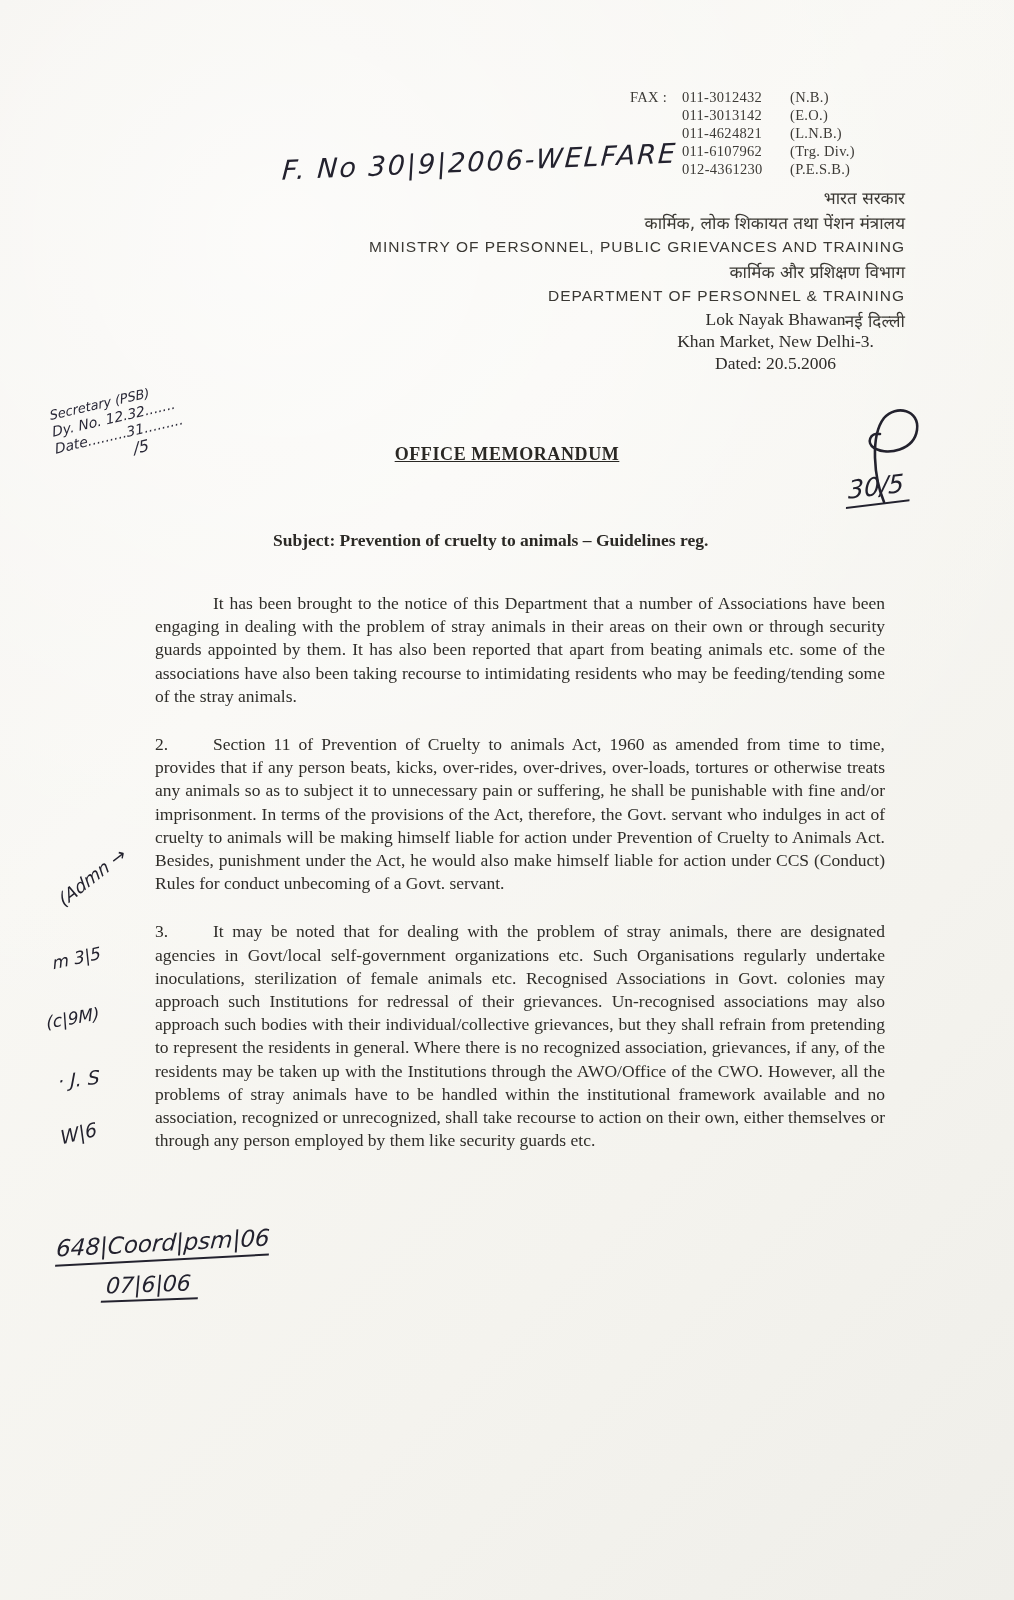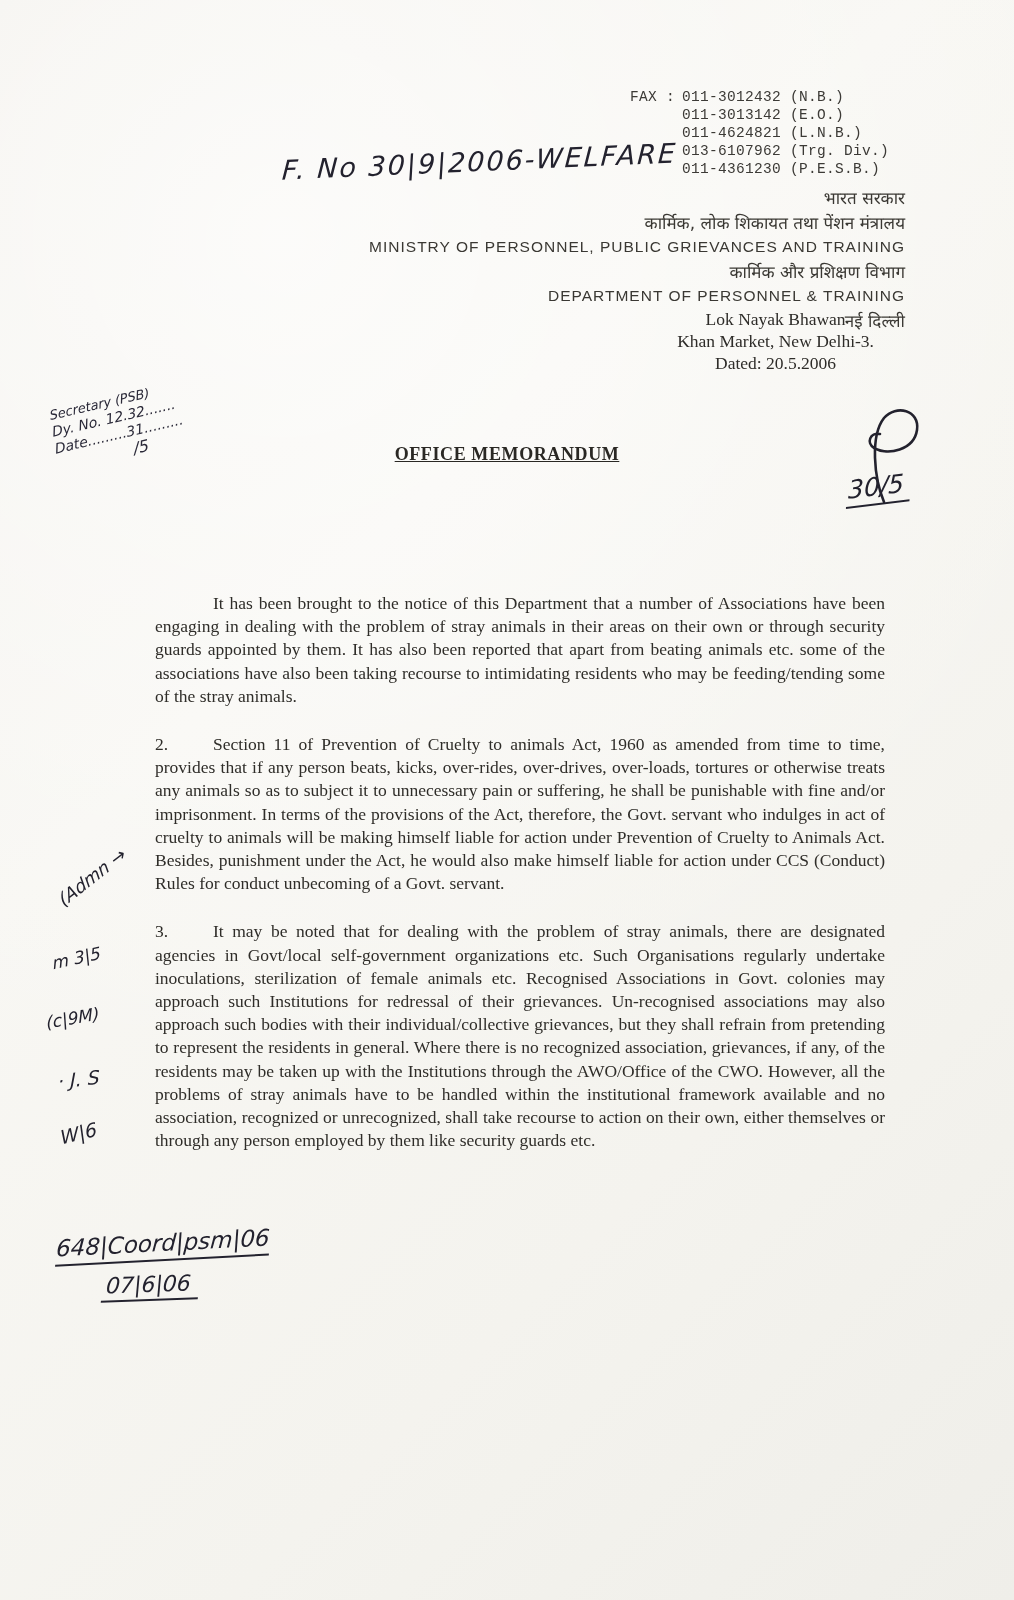--- a/index.html
+++ b/index.html
@@ -10,21 +10,21 @@
     position:relative; width:1014px; height:1600px; overflow:hidden;
     background:
       radial-gradient(circle at 28% 15%, rgba(255,255,255,0.65), rgba(255,255,255,0) 55%),
       linear-gradient(135deg, #f3f1ec 0%, #f8f7f3 35%, #f4f3ee 70%, #efeee9 100%);
     color:#35332f;
   }
 
   
   .fax-block {
     position:absolute; left:630px; top:88px;
-    font-family:Liberation Mono, monospace;
+    font-family:Liberation Serif, serif;
     font-size:14.5px; line-height:18px; letter-spacing:0.3px; color:#3c3a36;
   }
   .fax-row { display:grid; grid-template-columns:46px 102px auto; column-gap:6px; white-space:nowrap; }
 
   .header-block {
     position:absolute; left:0; top:186px; width:905px; text-align:right;
     font-family:"Liberation Sans", sans-serif; color:#3a3833;
   }
   .header-block div { line-height:24.5px; }
   .hindi { font-family:"DejaVu Sans", sans-serif; font-size:17px; }
@@ -113,26 +113,26 @@
       <span>011-3013142</span>
       <span>(E.O.)</span>
     </div>
     <div class="fax-row">
       <span></span>
       <span>011-4624821</span>
       <span>(L.N.B.)</span>
     </div>
     <div class="fax-row">
       <span></span>
-      <span>013-6107962</span>
+      <span>011-6107962</span>
       <span>(Trg. Div.)</span>
     </div>
     <div class="fax-row">
       <span></span>
-      <span>011-4361230</span>
+      <span>012-4361230</span>
       <span>(P.E.S.B.)</span>
     </div>
   </div>
 
   <div class="hand file-number">F. No 30|9|2006-WELFARE</div>
 
   <div class="header-block">
     <div class="hindi">भारत सरकार</div>
     <div class="hindi">कार्मिक, लोक शिकायत तथा पेंशन मंत्रालय</div>
     <div class="latin-head">MINISTRY OF PERSONNEL, PUBLIC GRIEVANCES AND TRAINING</div>
@@ -156,20 +156,21 @@
 
   <div class="memo-title">
     <span>OFFICE MEMORANDUM</span>
   </div>
 
   <svg class="flourish" width="110" height="100" viewBox="0 0 110 100">
     <path d="M58 96 C 48 72, 44 30, 58 12 C 70 -2, 94 4, 91 24 C 88 44, 62 50, 48 42 C 40 37, 44 26, 54 28" fill="none" stroke="#23222e" stroke-width="2.6" stroke-linecap="round"></path>
   </svg>
   <div class="hand despatch-mark">30/5</div>
 
+  <div class="subject-line">Subject: Prevention of cruelty to animals – Guidelines reg.</div>
 
   <div class="body-block">
     <p class="indent-first">
       <span>It has been brought to the notice of this Department that a number of Associations have been engaging in dealing with the problem of stray animals in their areas on their own or through security guards appointed by them.  It has also been reported that apart from beating animals etc. some of the associations have also been taking recourse to intimidating residents who may be feeding/tending some of the stray animals.</span>
     </p>
     <p>
       <span class="para-num">2.</span><span>Section 11 of Prevention of Cruelty to animals Act, 1960 as amended from time to time, provides that if any person beats, kicks, over-rides, over-drives, over-loads, tortures or otherwise treats any animals so as to subject it to unnecessary pain or suffering, he shall be punishable with fine and/or imprisonment.  In terms of the provisions of the Act, therefore, the Govt. servant who indulges in act of cruelty to animals will be making himself liable for action under Prevention of Cruelty to Animals Act.  Besides, punishment under the Act, he would also make himself liable for action under CCS (Conduct) Rules for conduct unbecoming of a Govt. servant.</span>
     </p>
     <p>
       <span class="para-num">3.</span><span>It may be noted that for dealing with the problem of stray animals, there are designated agencies in Govt/local self-government organizations etc.  Such Organisations regularly undertake inoculations, sterilization of female animals etc.  Recognised Associations in Govt. colonies may approach such Institutions for redressal of their grievances.  Un-recognised associations may also approach such bodies with their individual/collective grievances, but they shall refrain from pretending to represent the residents in general.  Where there is no recognized association, grievances, if any, of the residents may be taken up with the Institutions through the AWO/Office of the CWO.  However, all the problems of stray animals have to be handled within the institutional framework available and no association, recognized or unrecognized, shall take recourse to action on their own, either themselves or through any  person employed by them like security guards etc.</span>

